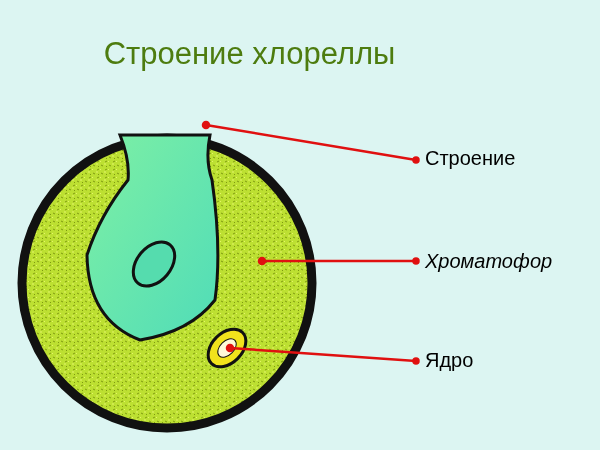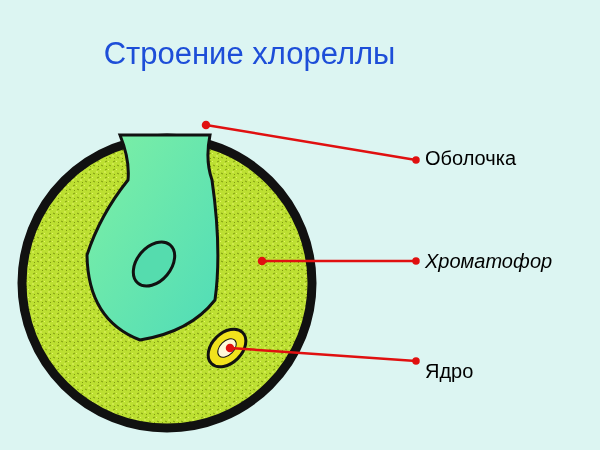--- a/index.html
+++ b/index.html
@@ -1,17 +1,17 @@
 <!DOCTYPE html>
 <html><head>
   <meta charset="utf-8">
   <style>
     html, body { margin:0; padding:0; }
     body { width:600px; height:450px; background:#dcf5f2; position:relative; overflow:hidden; font-family:"Liberation Sans", sans-serif; }
-    .title { position:absolute; left:0; width:499px; top:36px; text-align:center; font-size:31px; color:#1d4ed8; }
+    .title { position:absolute; left:0; width:499px; top:36px; text-align:center; font-size:31px; color:#4d7c0f; }
     svg { position:absolute; left:0; top:0; }
     .label { position:absolute; font-size:20px; color:#000; }
   </style>
 </head>
 <body>
 
 <div class="title">Строение хлореллы</div>
 
 <svg width="600" height="450">
   <defs>
@@ -36,15 +36,15 @@
       <circle cx="416" cy="160" r="2.5"></circle>
     <line x1="262" y1="261" x2="416" y2="261"></line>
     <circle cx="262" cy="261" r="3"></circle>
       <circle cx="416" cy="261" r="2.5"></circle>
     <line x1="230" y1="348" x2="416" y2="361"></line>
     <circle cx="230" cy="348" r="3"></circle>
       <circle cx="416" cy="361" r="2.5"></circle>
   </g>
 </svg>
 
-<div class="label" style="left:425px;top:147px;">Оболочка</div>
+<div class="label" style="left:425px;top:147px;">Строение</div>
 <div class="label" style="left:425px;top:250px;font-style:italic;">Хроматофор</div>
-<div class="label" style="left:425px;top:360px;text-align:center;">Ядро</div>
+<div class="label" style="left:425px;top:349px;text-align:center;">Ядро</div>
 
 </body></html>

